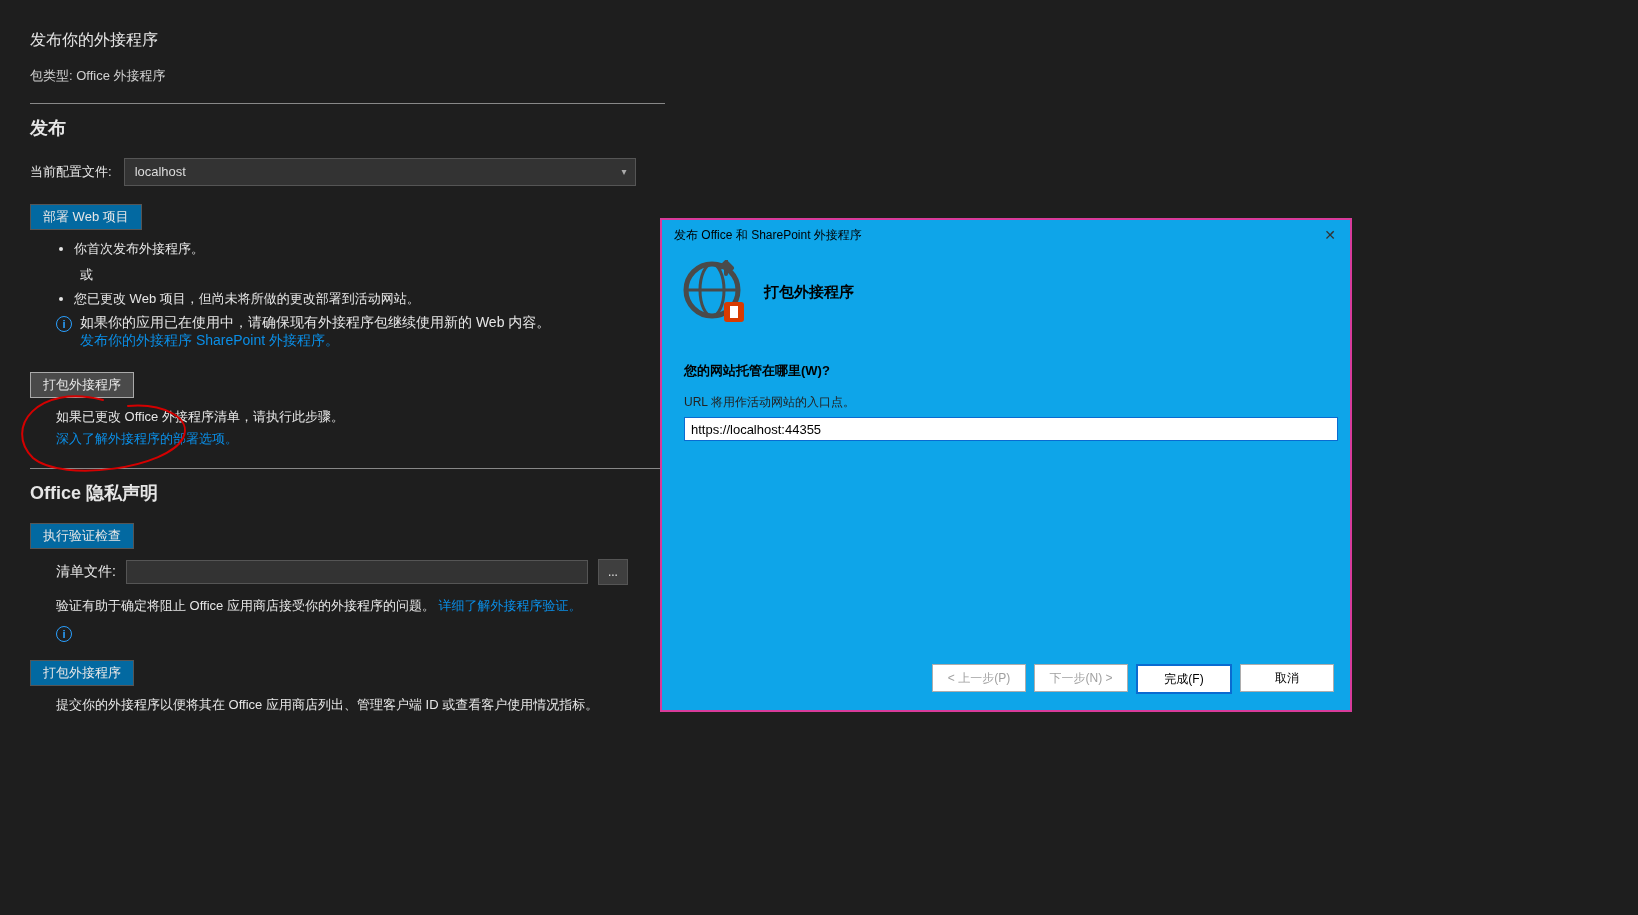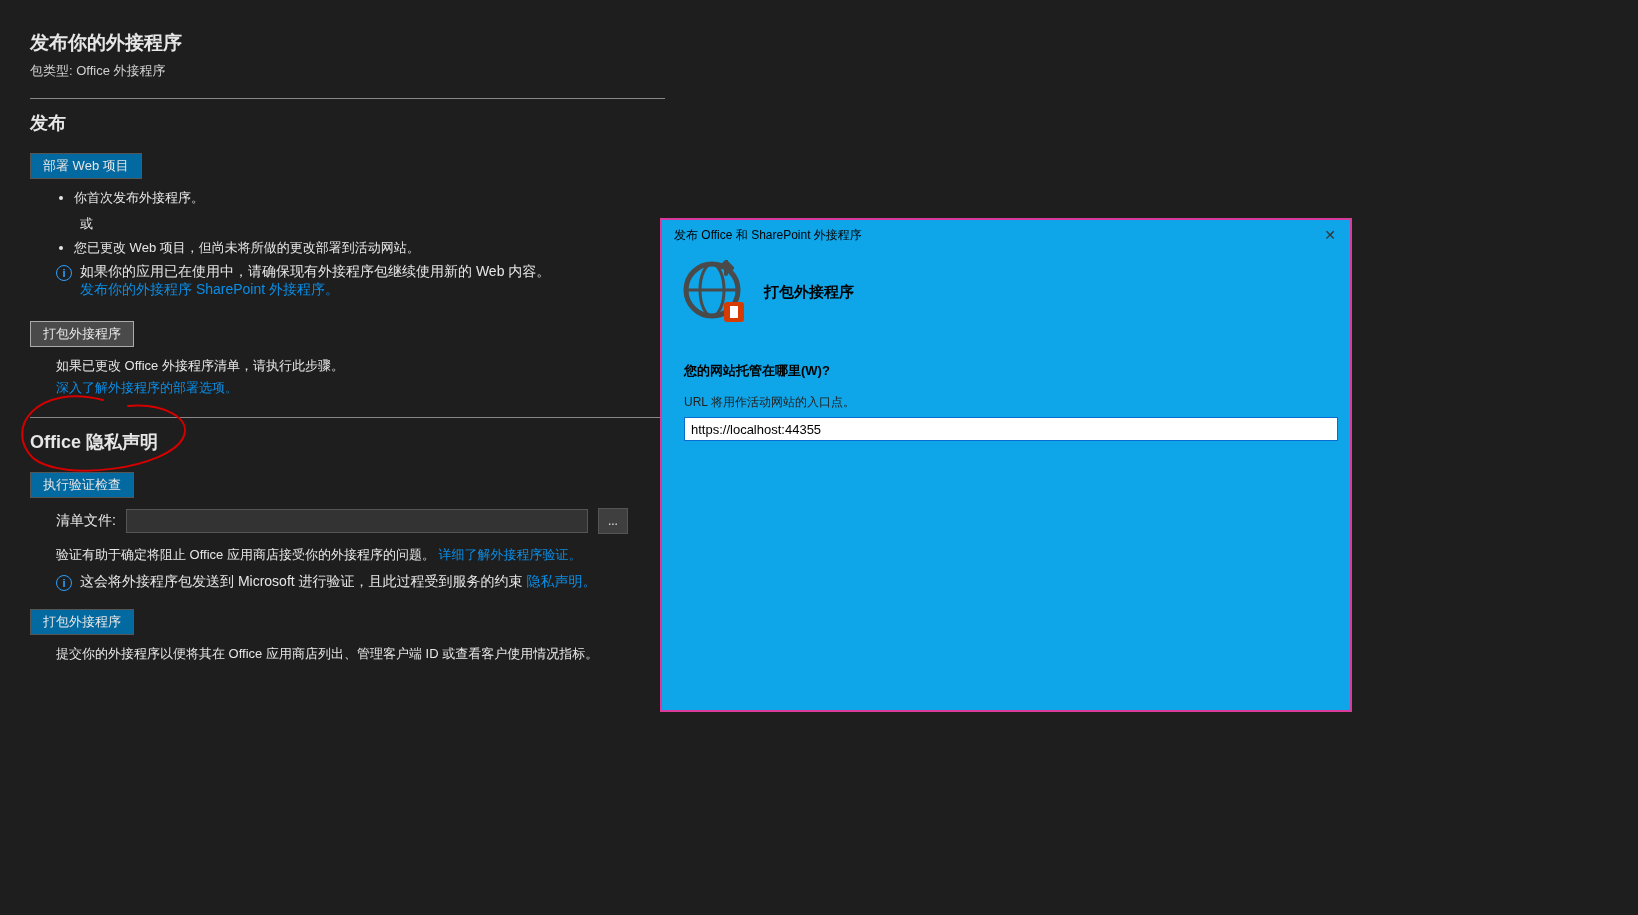--- a/index.html
+++ b/index.html
@@ -12,23 +12,23 @@
     color: #e6e6e6;
     font-size: 14px;
     overflow: hidden;
     position: relative;
   }
   .content {
     padding: 30px 30px;
     width: 635px;
   }
   h1.page-title {
-    font-size: 19px;
-    font-weight: 700;
-    margin: 0 0 6px 0;
+    font-size: 16px;
+    font-weight: 400;
+    margin: 0 0 16px 0;
   }
   .subtitle {
     font-size: 13px;
     color: #d0d0d0;
     margin-bottom: 18px;
   }
   .hr {
     border: none;
     border-top: 1px solid #888;
     margin: 0 0 12px 0;
@@ -255,20 +255,27 @@
 
 <div class="content">
   <h1 class="page-title">发布你的外接程序</h1>
   <div class="subtitle">
     <span>包类型: </span><span>Office 外接程序</span>
   </div>
   <hr class="hr">
 
   <h2 class="section-title">发布</h2>
 
+  <div class="row">
+    <span class="label">当前配置文件:</span>
+    <div class="select">
+      <span>localhost</span>
+      <span class="caret">▾</span>
+    </div>
+  </div>
 
   <div class="section-block">
     <span class="btn-gray">部署 Web 项目</span>
     <div class="indent" style="margin-top:8px;">
       <ul>
         <li>你首次发布外接程序。</li>
       </ul>
       <div class="sub-indent">或</div>
       <ul>
         <li>您已更改 Web 项目，但尚未将所做的更改部署到活动网站。</li>
@@ -301,23 +308,20 @@
       <span>清单文件:</span>
       <div class="manifest-input"></div>
       <div class="browse-btn">...</div>
     </div>
     <div class="indent">
       <span>验证有助于确定将阻止 Office 应用商店接受你的外接程序的问题。</span>
       <span class="link">详细了解外接程序验证。</span>
     </div>
     <div class="info-row" style="margin-top:6px;">
       <span class="info-icon">i</span>
-      <div>
-        <span>这会将外接程序包发送到 Microsoft 进行验证，且此过程受到服务的约束 </span><span class="link">隐私声明。</span>
-      </div>
     </div>
   </div>
 
   <div class="section-block" style="margin-top:14px;">
     <span class="btn-gray">打包外接程序</span>
     <div class="indent" style="margin-top:8px;">
       <span>提交你的外接程序以便将其在 Office 应用商店列出、管理客户端 ID 或查看客户使用情况指标。</span>
     </div>
   </div>
 </div>
@@ -343,13 +347,19 @@
         <rect x="48" y="46" width="8" height="12" fill="#fff"></rect>
       </svg>
     </div>
     <div class="dialog-heading">打包外接程序</div>
   </div>
   <div class="dialog-body">
     <div class="dialog-q">您的网站托管在哪里(W)?</div>
     <div class="dialog-hint">URL 将用作活动网站的入口点。</div>
     <input class="dialog-input" type="text" value="https://localhost:44355" style="">
   </div>
+  <div class="dialog-footer">
+    <div class="dlg-btn disabled">&lt; 上一步(P)</div>
+    <div class="dlg-btn disabled">下一步(N) &gt;</div>
+    <div class="dlg-btn primary">完成(F)</div>
+    <div class="dlg-btn">取消</div>
+  </div>
 </div>
 
 </body></html>

